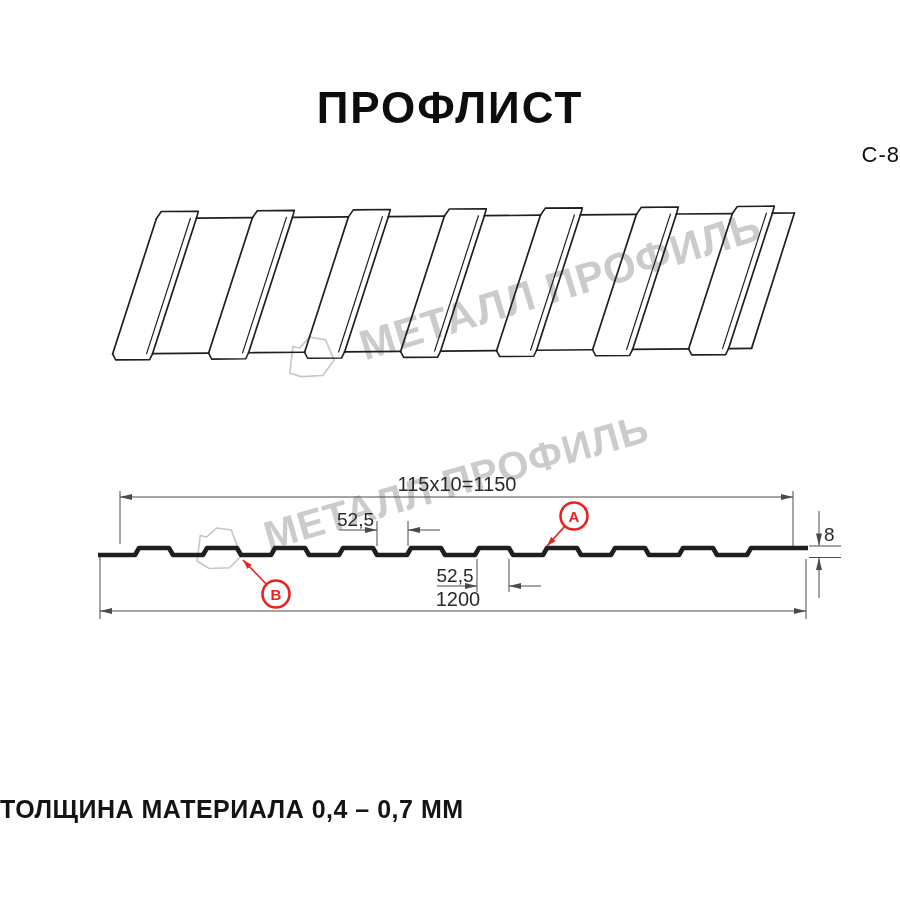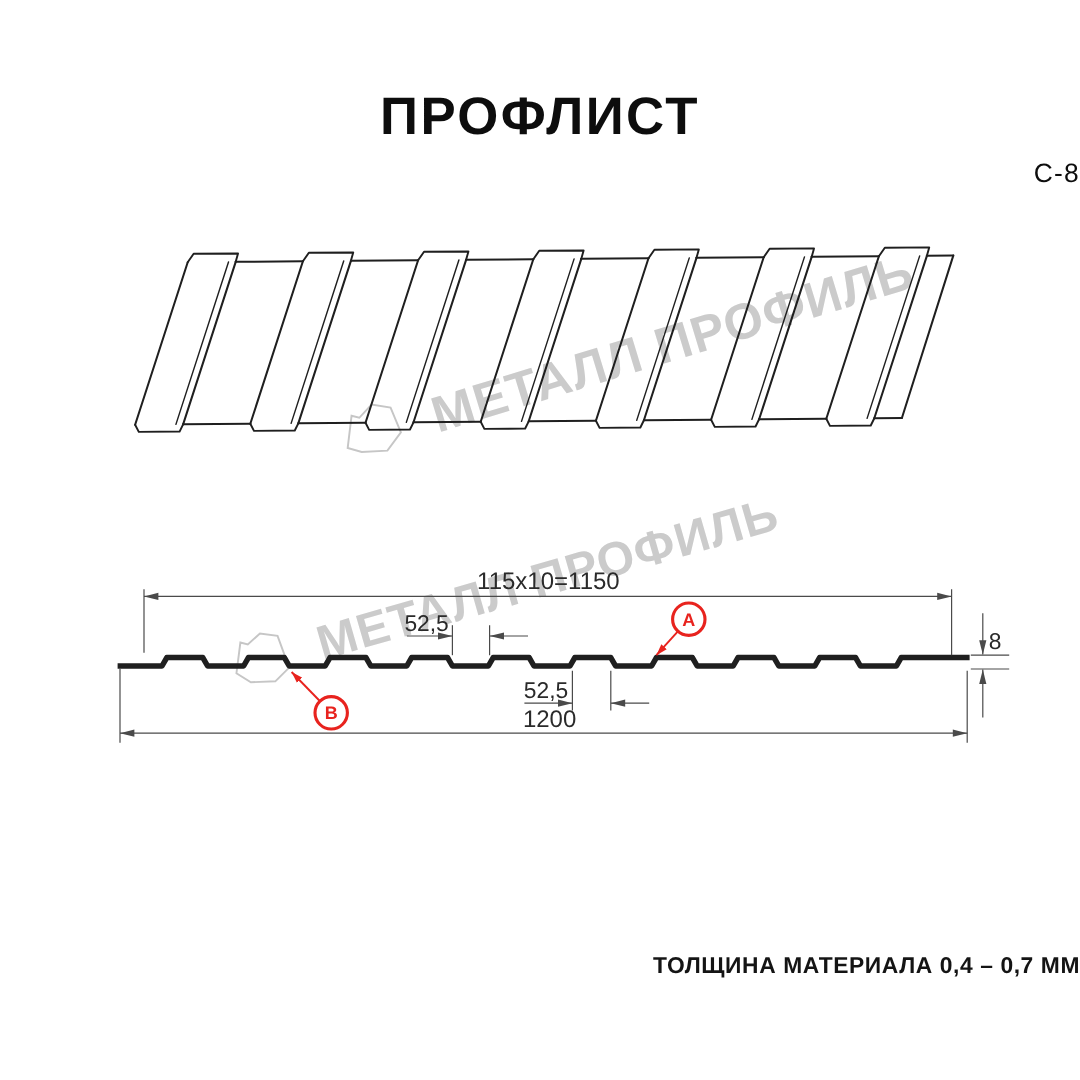--- a/index.html
+++ b/index.html
@@ -7,30 +7,30 @@
     --dim:#4a4a4a;
     --red:#e8231e;
     --wm:#cbcbcb;
     --txt:#111111;
   }
   html,body{margin:0;padding:0;background:#ffffff;}
   .canvas{
     position:relative;width:900px;height:900px;background:#ffffff;overflow:hidden;
     font-family:"Liberation Sans", sans-serif;color:var(--txt);
   }
-  .hdr{position:absolute;top:76px;left:0;width:900px;text-align:center;}
+  .hdr{position:absolute;top:86px;left:0;width:900px;text-align:center;}
   .title{
     margin:0;font-size:44px;line-height:1;font-weight:bold;letter-spacing:2px;color:#0d0d0d;
   }
   .subtitle{
     margin-top:14px;font-size:22px;line-height:1;font-weight:normal;letter-spacing:1px;color:#0d0d0d;text-align:right;
   }
   .caption{
-    position:absolute;top:795px;left:0;width:900px;text-align:right;
-    font-size:19px;font-weight:bold;letter-spacing:0.5px;color:#141414;
+    position:absolute;top:795px;left:0;width:900px;text-align:left;
+    font-size:25px;font-weight:bold;letter-spacing:0.5px;color:#141414;
   }
   svg{position:absolute;left:0;top:0;}
   .dimtext{font-size:19px;fill:#2a2a2a;}
   .dimtext.big{font-size:20px;}
   .wmtext{font-size:40px;font-weight:bold;letter-spacing:1px;fill:var(--wm);}
   .wmtext.lg{font-size:42px;}
   .ptr-letter{font-size:15px;font-weight:bold;fill:var(--red);}
   .thin{stroke:var(--dim);stroke-width:1;fill:none;}
   .wmshape{stroke:#c6c6c6;stroke-width:1.6;fill:none;}
 </style>

